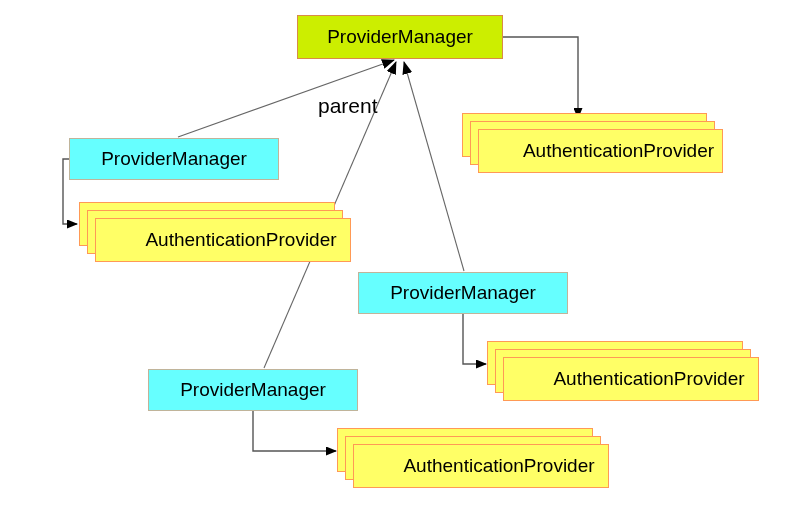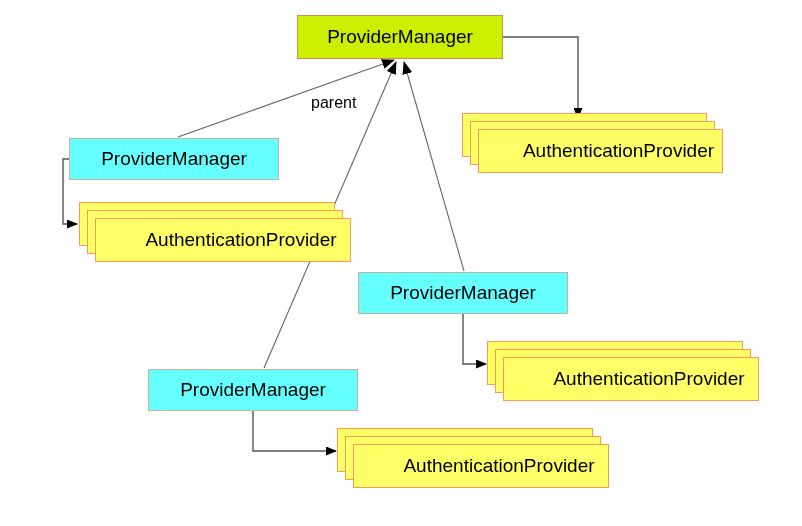--- a/index.html
+++ b/index.html
@@ -9,21 +9,21 @@
   #edges{position:absolute;left:0;top:0;width:802px;height:526px;}
   .node{position:absolute;box-sizing:border-box;display:flex;align-items:center;
         justify-content:center;white-space:nowrap;color:#000000;}
   .node-root{background:#ccee00;border:1px solid #d98b48;font-size:19px;}
   .node-pm{background:#66ffff;border:1px solid #c0b49a;font-size:19px;}
   .stack{position:absolute;}
   .stack .layer{position:absolute;box-sizing:border-box;background:#ffff66;
         border:1px solid #ff9955;padding-left:36px;}
   .stack .layer.front{display:flex;align-items:center;justify-content:center;
         white-space:nowrap;color:#000000;font-size:19px;}
-  .edge-label{position:absolute;font-size:16px;color:#000000;white-space:nowrap;}
+  .edge-label{position:absolute;font-size:21px;color:#000000;white-space:nowrap;margin-left:7px;}
 </style>
 </head>
 <body>
 
 <div id="canvas">
 
   <svg id="edges" viewBox="0 0 802 526" xmlns="http://www.w3.org/2000/svg">
     <defs>
       <marker id="arrow-solid" markerWidth="11" markerHeight="9" refX="10" refY="4.5" orient="auto" markerUnits="userSpaceOnUse">
         <path d="M0,0 L11,4.5 L0,9 z" fill="#000000"></path>

